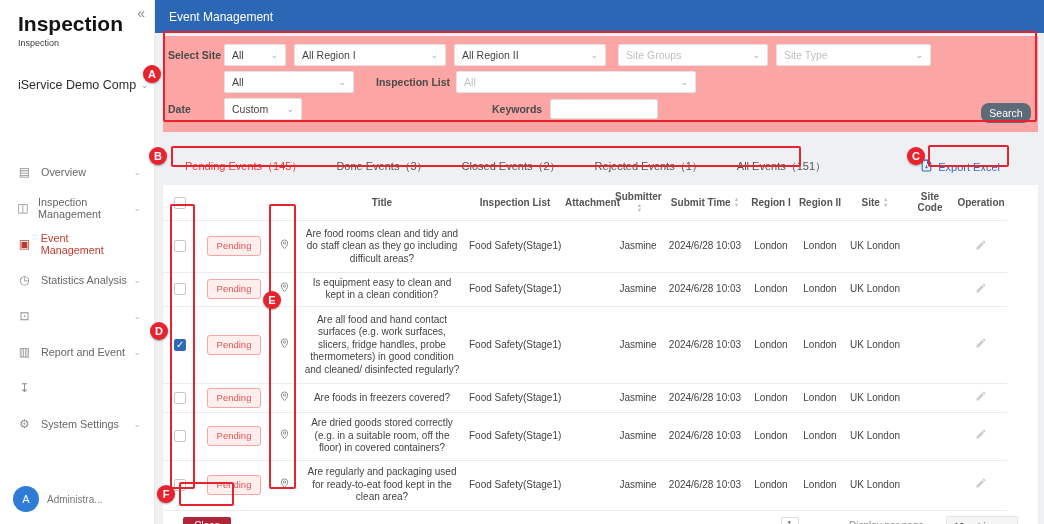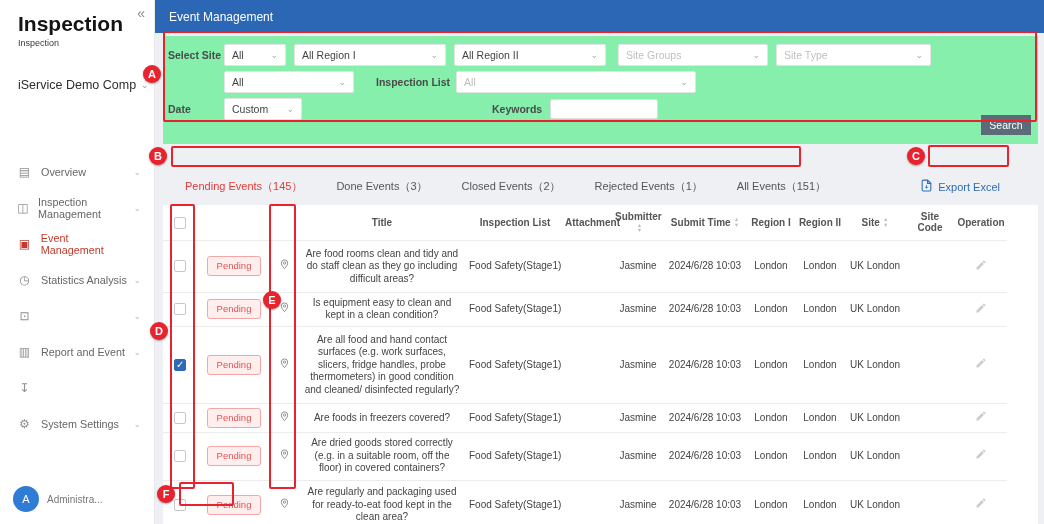--- a/index.html
+++ b/index.html
@@ -22,39 +22,39 @@
   .side-item.active .si-icon { color:#bf3a2e; }
   .side-user { position:absolute; left:13px; bottom:12px; display:flex; align-items:center; gap:8px; cursor:pointer; }
   .avatar { width:26px; height:26px; border-radius:50%; background:#2e7cd6; color:#fff; display:flex; align-items:center; justify-content:center; font-size:11px; }
   .user-name { font-size:10px; color:#777; }
 
   
   .main { position:absolute; left:155px; top:0; right:0; bottom:0; }
   .topbar { height:33px; background:#2b67b5; color:#fff; display:flex; align-items:center; padding-left:14px; font-size:12px; }
 
   
-  .filter-card { margin:3px 6px 0 8px; height:108px; background:#86efac; position:relative; padding-top:5px; }
+  .filter-card { margin:3px 6px 0 8px; height:96px; background:#fca5a5; position:relative; padding-top:5px; }
   .f-row { display:flex; align-items:center; height:27px; padding-left:5px; }
   .f-label { width:56px; font-size:10.5px; font-weight:bold; color:#4a4a4a; }
   .sel { display:inline-flex; align-items:center; justify-content:space-between; height:22px; border:1px solid #e4e4e4; border-radius:2px; background:#fff; padding:0 7px; font-size:10.5px; color:#444; cursor:pointer; }
   .sel .chev { color:#aaa; font-size:9px; margin-left:6px; }
   .sel .ph { color:#bfbfbf; }
   .w-site{width:62px} .w-reg{width:152px; margin-left:8px} .w-grp{width:150px; margin-left:12px} .w-typ{width:155px; margin-left:8px}
   .row2 { padding-left:61px; }
   .w-all2{width:130px}
   .il-label { margin-left:22px; margin-right:6px; font-size:10.5px; font-weight:bold; color:#4a4a4a; }
   .w-il{width:240px}
   .w-custom{width:78px}
   .date-box { display:inline-flex; align-items:center; gap:6px; height:22px; border:1px solid #e4e4e4; border-radius:2px; padding:0 8px; margin-left:8px; font-size:10.3px; color:#555; width:150px; cursor:pointer; }
   .kw-label { margin-left:190px; font-size:10.5px; font-weight:bold; color:#4a4a4a; }
   .kw-input { margin-left:8px; width:108px; height:20px; border:1px solid #ddd; border-radius:2px; font-size:10.5px; padding:0 5px; outline:none; font-family:"Liberation Sans",sans-serif; }
-  .search-btn { position:absolute; right:7px; bottom:9px; width:50px; height:20px; background:#5d6a77; color:#fff; border:none; border-radius:0; font-size:10.5px; cursor:pointer; font-family:"Liberation Sans",sans-serif; }
-
-  
-  .toolbar { margin:32px 44px 0 8px; display:flex; align-items:center; height:21px;justify-content:flex-end; }
+  .search-btn { position:absolute; right:7px; bottom:9px; width:50px; height:20px; background:#5d6a77; color:#fff; border:none; border-radius:8px; font-size:10.5px; cursor:pointer; font-family:"Liberation Sans",sans-serif; }
+
+  
+  .toolbar { margin:24px 44px 0 8px; display:flex; align-items:center; height:21px;justify-content:flex-end; }
   .tabs { display:flex; gap:34px; margin-left:22px; }
   .tab { font-size:11px; color:#555; cursor:pointer; white-space:nowrap; }
   .tab.active { color:#e23c3c; }
   .export { margin-left:auto; display:flex; align-items:center; gap:5px; color:#2e6bb7; font-size:11px; cursor:pointer; }
 
   
   .table-card { margin:8px 6px 0 8px; background:#fff; }
   table { border-collapse:collapse; table-layout:fixed; width:844px; }
   th { font-weight:bold; font-size:10px; color:#555; padding:6px 2px; border-bottom:1px solid #ececec; text-align:center; }
   td { font-size:10px; color:#444; padding:4px 5px; border-bottom:1px solid #ececec; text-align:center; vertical-align:middle; line-height:1.25; }

